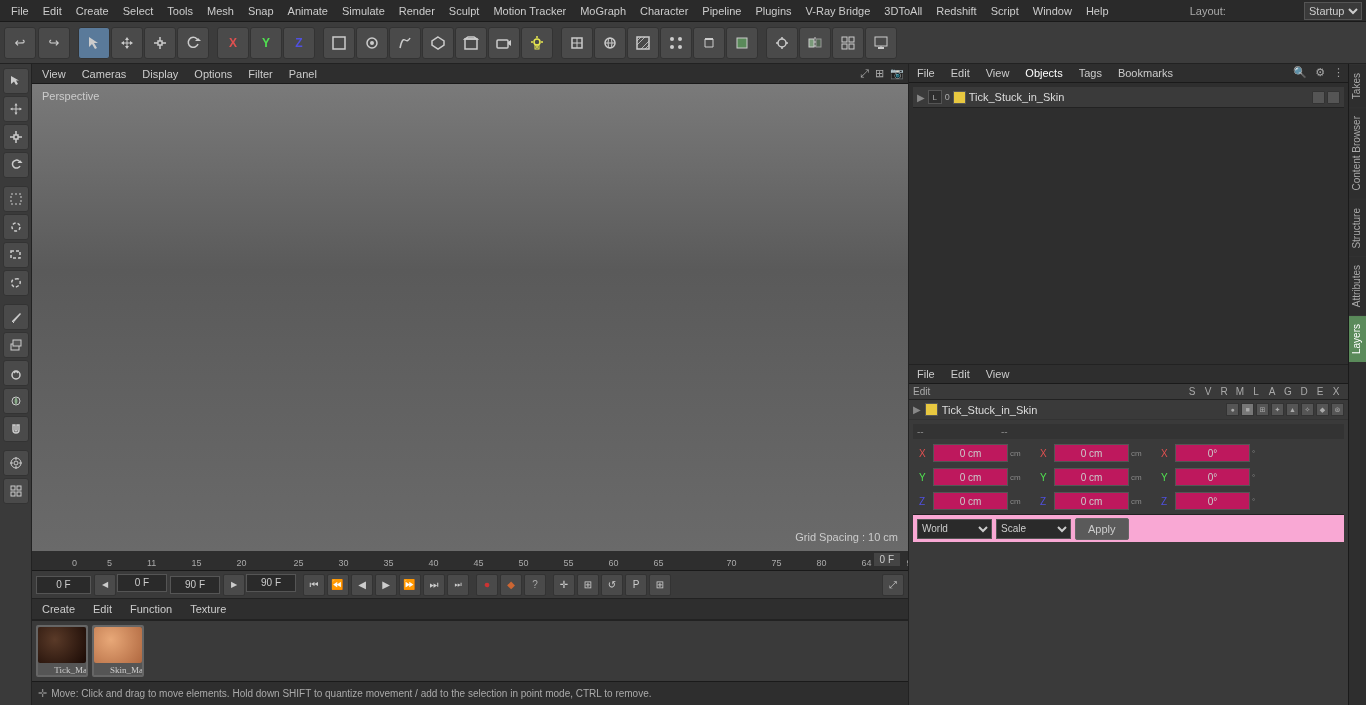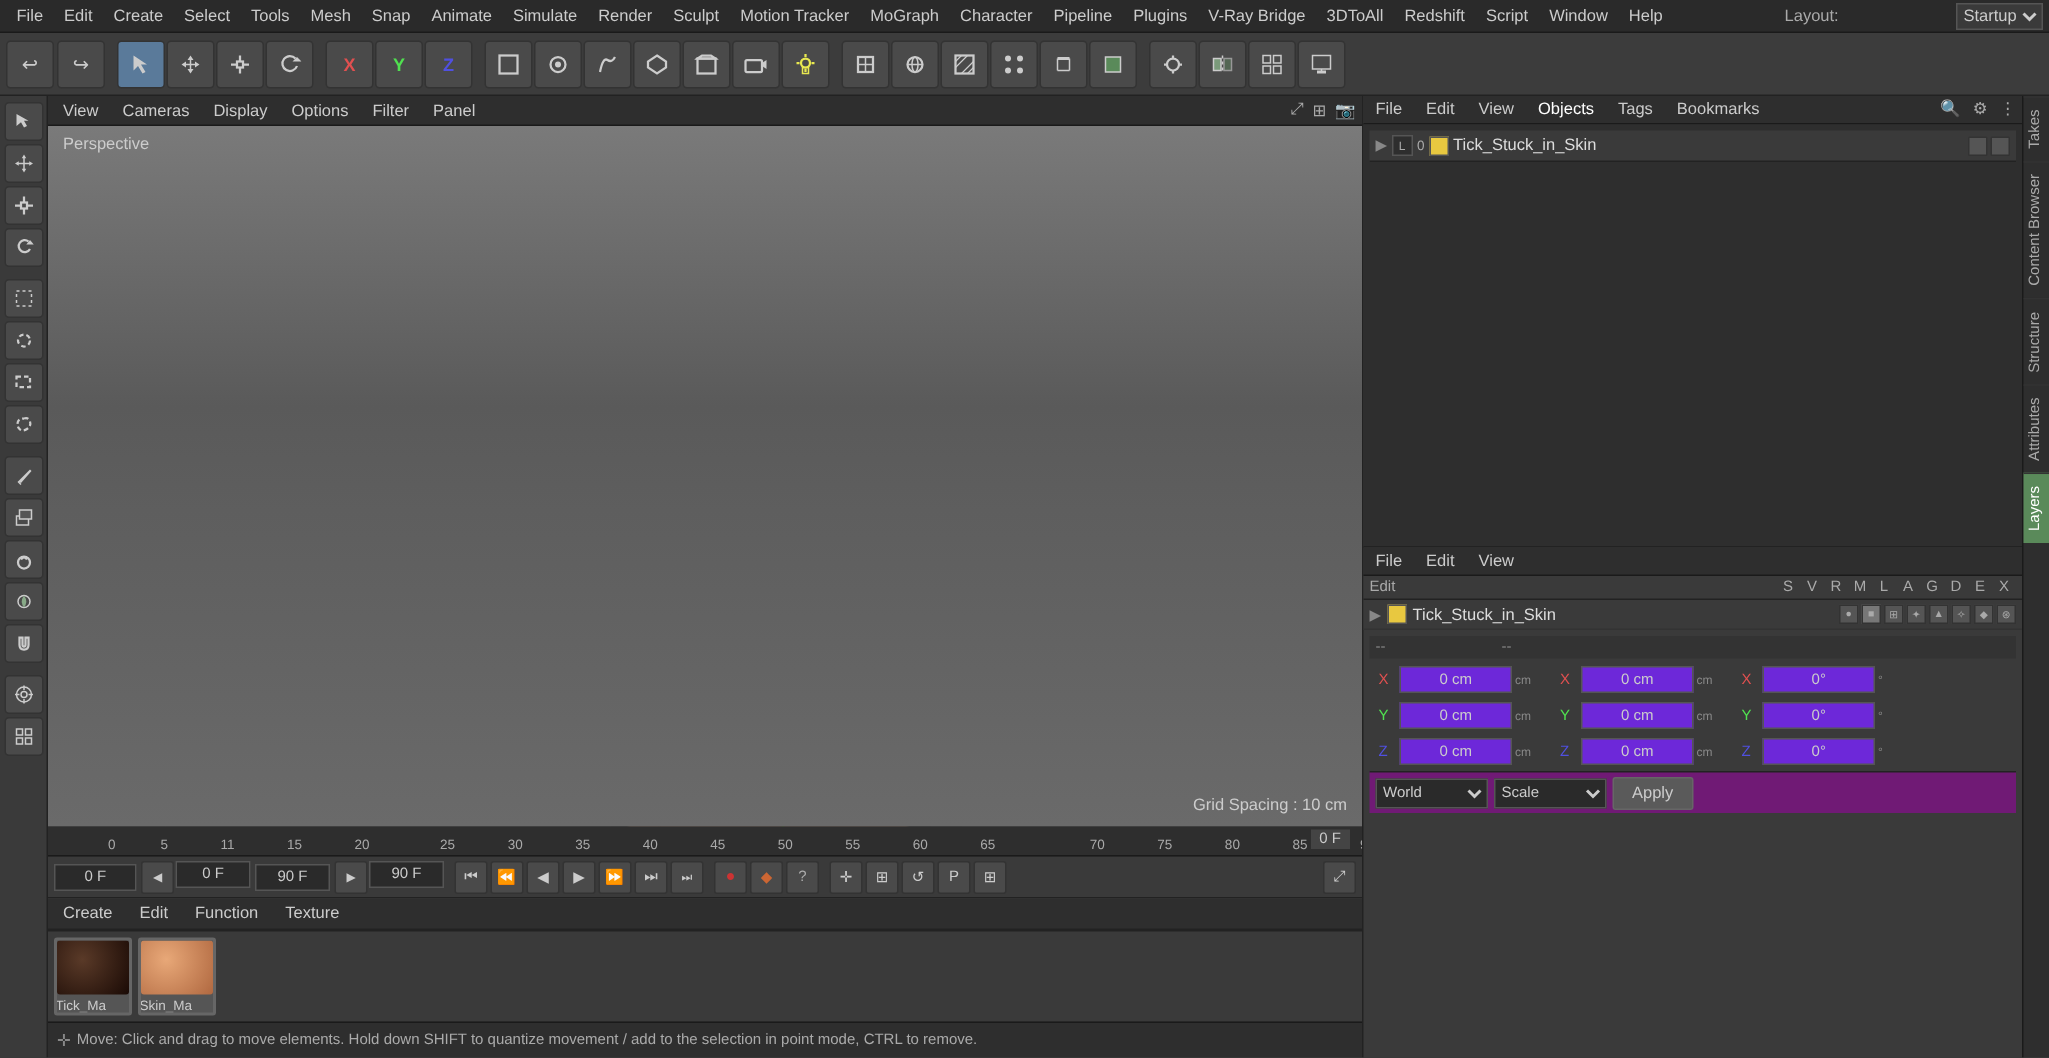--- a/index.html
+++ b/index.html
@@ -50,42 +50,42 @@
 
     
     #attr-panel { height: 340px; display: flex; flex-direction: column; }
     #attr-header { display: flex; background: #2e2e2e; border-bottom: 1px solid #1a1a1a; }
     #attr-columns { display: flex; background: #3a3a3a; padding: 2px 4px; gap: 2px; border-bottom: 1px solid #222; }
     #attr-item-row { display: flex; align-items: center; gap: 4px; padding: 4px 8px; border-bottom: 1px solid #333; }
 
     
     #transform-section { padding: 4px; }
     .transform-row { display: flex; gap: 2px; margin-bottom: 2px; align-items: center; }
-    .transform-input { background: #6d28d9; border: 1px solid #555; color: #ccc; width: 75px; height: 18px; font-size: 10px; text-align: center; }
+    .transform-input { background: #be185d; border: 1px solid #555; color: #ccc; width: 75px; height: 18px; font-size: 10px; text-align: center; }
 
     
     #bottom-bar { height: 24px; background: #2e2e2e; border-top: 1px solid #1a1a1a; display: flex; align-items: center; padding: 0 6px; gap: 4px; }
     #status-text { color: #aaa; font-size: 10px; }
 
     
     #material-bar { display: flex; background: #3a3a3a; border-top: 1px solid #222; padding: 4px; gap: 4px; align-items: center; }
     #mat-header-bar { display: flex; background: #2e2e2e; border-bottom: 1px solid #222; padding: 2px 6px; gap: 10px; }
     .mat-menu { color: #ccc; font-size: 11px; cursor: pointer; padding: 2px 4px; }
     .mat-thumb { width: 52px; height: 52px; background: #555; border: 2px solid #666; border-radius: 2px; display: flex; flex-direction: column; align-items: center; justify-content: center; cursor: pointer; overflow: hidden; }
-    .mat-label { font-size: 9px; color: #ccc; text-align: left; margin-top: 2px; white-space: nowrap; overflow: hidden; text-overflow: ellipsis; width: 50px; }
+    .mat-label { font-size: 9px; color: #ccc; text-align: right; margin-top: 2px; white-space: nowrap; overflow: hidden; text-overflow: ellipsis; width: 50px; font-family: Liberation Serif, serif; }
 
     
     #right-tabs { display: flex; flex-direction: column; width: 18px; background: #2e2e2e; border-left: 1px solid #1a1a1a; }
     .right-tab { writing-mode: vertical-rl; transform: rotate(180deg); padding: 8px 2px; font-size: 10px; color: #aaa; cursor: pointer; border-bottom: 1px solid #333; white-space: nowrap; }
 
     
     .ruler-tick { position: absolute; bottom: 0; font-size: 9px; color: #aaa; }
 
     
-    #coord-bar { height: 28px; background: #701a75; border-top: 1px solid #222; display: flex; align-items: center; padding: 0 4px; gap: 4px; }
+    #coord-bar { height: 28px; background: #f9a8d4; border-top: 1px solid #222; display: flex; align-items: center; padding: 0 4px; gap: 4px; }
     .coord-select { background: #2a2a2a; border: 1px solid #555; color: #ccc; height: 20px; font-size: 10px; width: 75px; }
     .coord-apply-btn { background: #5a5a5a; border: 1px solid #666; color: #ccc; height: 22px; padding: 0 12px; cursor: pointer; font-size: 11px; border-radius: 2px; }
 
     
     #vp-bg { position: absolute; top: 0; left: 0; width: 100%; height: 100%; background: linear-gradient(180deg, #7a7a7a 0%, #5a5a5a 40%, #6a6a6a 100%); }
 
     
     #vp-menu { display: flex; background: #2e2e2e; height: 20px; align-items: center; padding: 0 4px; gap: 4px; border-bottom: 1px solid #1a1a1a; }
     .vp-menu-item { color: #ccc; font-size: 11px; padding: 2px 6px; cursor: pointer; }
   </style>
@@ -547,21 +547,21 @@
         <span class="ruler-tick" style="position:relative; left:240px; font-size:9px; color:#aaa;">35</span>
         <span class="ruler-tick" style="position:relative; left:275px; font-size:9px; color:#aaa;">40</span>
         <span class="ruler-tick" style="position:relative; left:310px; font-size:9px; color:#aaa;text-align:right;">45</span>
         <span class="ruler-tick" style="position:relative; left:345px; font-size:9px; color:#aaa;">50</span>
         <span class="ruler-tick" style="position:relative; left:380px; font-size:9px; color:#aaa;">55</span>
         <span class="ruler-tick" style="position:relative; left:415px; font-size:9px; color:#aaa;">60</span>
         <span class="ruler-tick" style="position:relative; left:450px; font-size:9px; color:#aaa;">65</span>
         <span class="ruler-tick" style="position:relative; left:485px; font-size:9px; color:#aaa;margin-left:28px;">70</span>
         <span class="ruler-tick" style="position:relative; left:520px; font-size:9px; color:#aaa;">75</span>
         <span class="ruler-tick" style="position:relative; left:555px; font-size:9px; color:#aaa;">80</span>
-        <span class="ruler-tick" style="position:relative; left:590px; font-size:9px; color:#aaa;">85</span>
+        <span class="ruler-tick" style="position:relative; left:590px; font-size:9px; color:#aaa;">64</span>
         <span class="ruler-tick" style="position:relative; left:625px; font-size:9px; color:#aaa;">90</span>
       </div>
       <div style="position:absolute; right:8px; top:2px; background:#444; padding:1px 6px; font-size:10px; color:#ccc;">0 F</div>
     </div>
 
     <div id="timeline-controls">
       <input class="tc-input" value="0 F" style="width: 55px;">
       <div style="display:flex; gap:1px;">
         <div class="tc-btn" style="font-size:8px;">◀</div>
         <input class="tc-input" value="0 F" style="width: 50px;">

